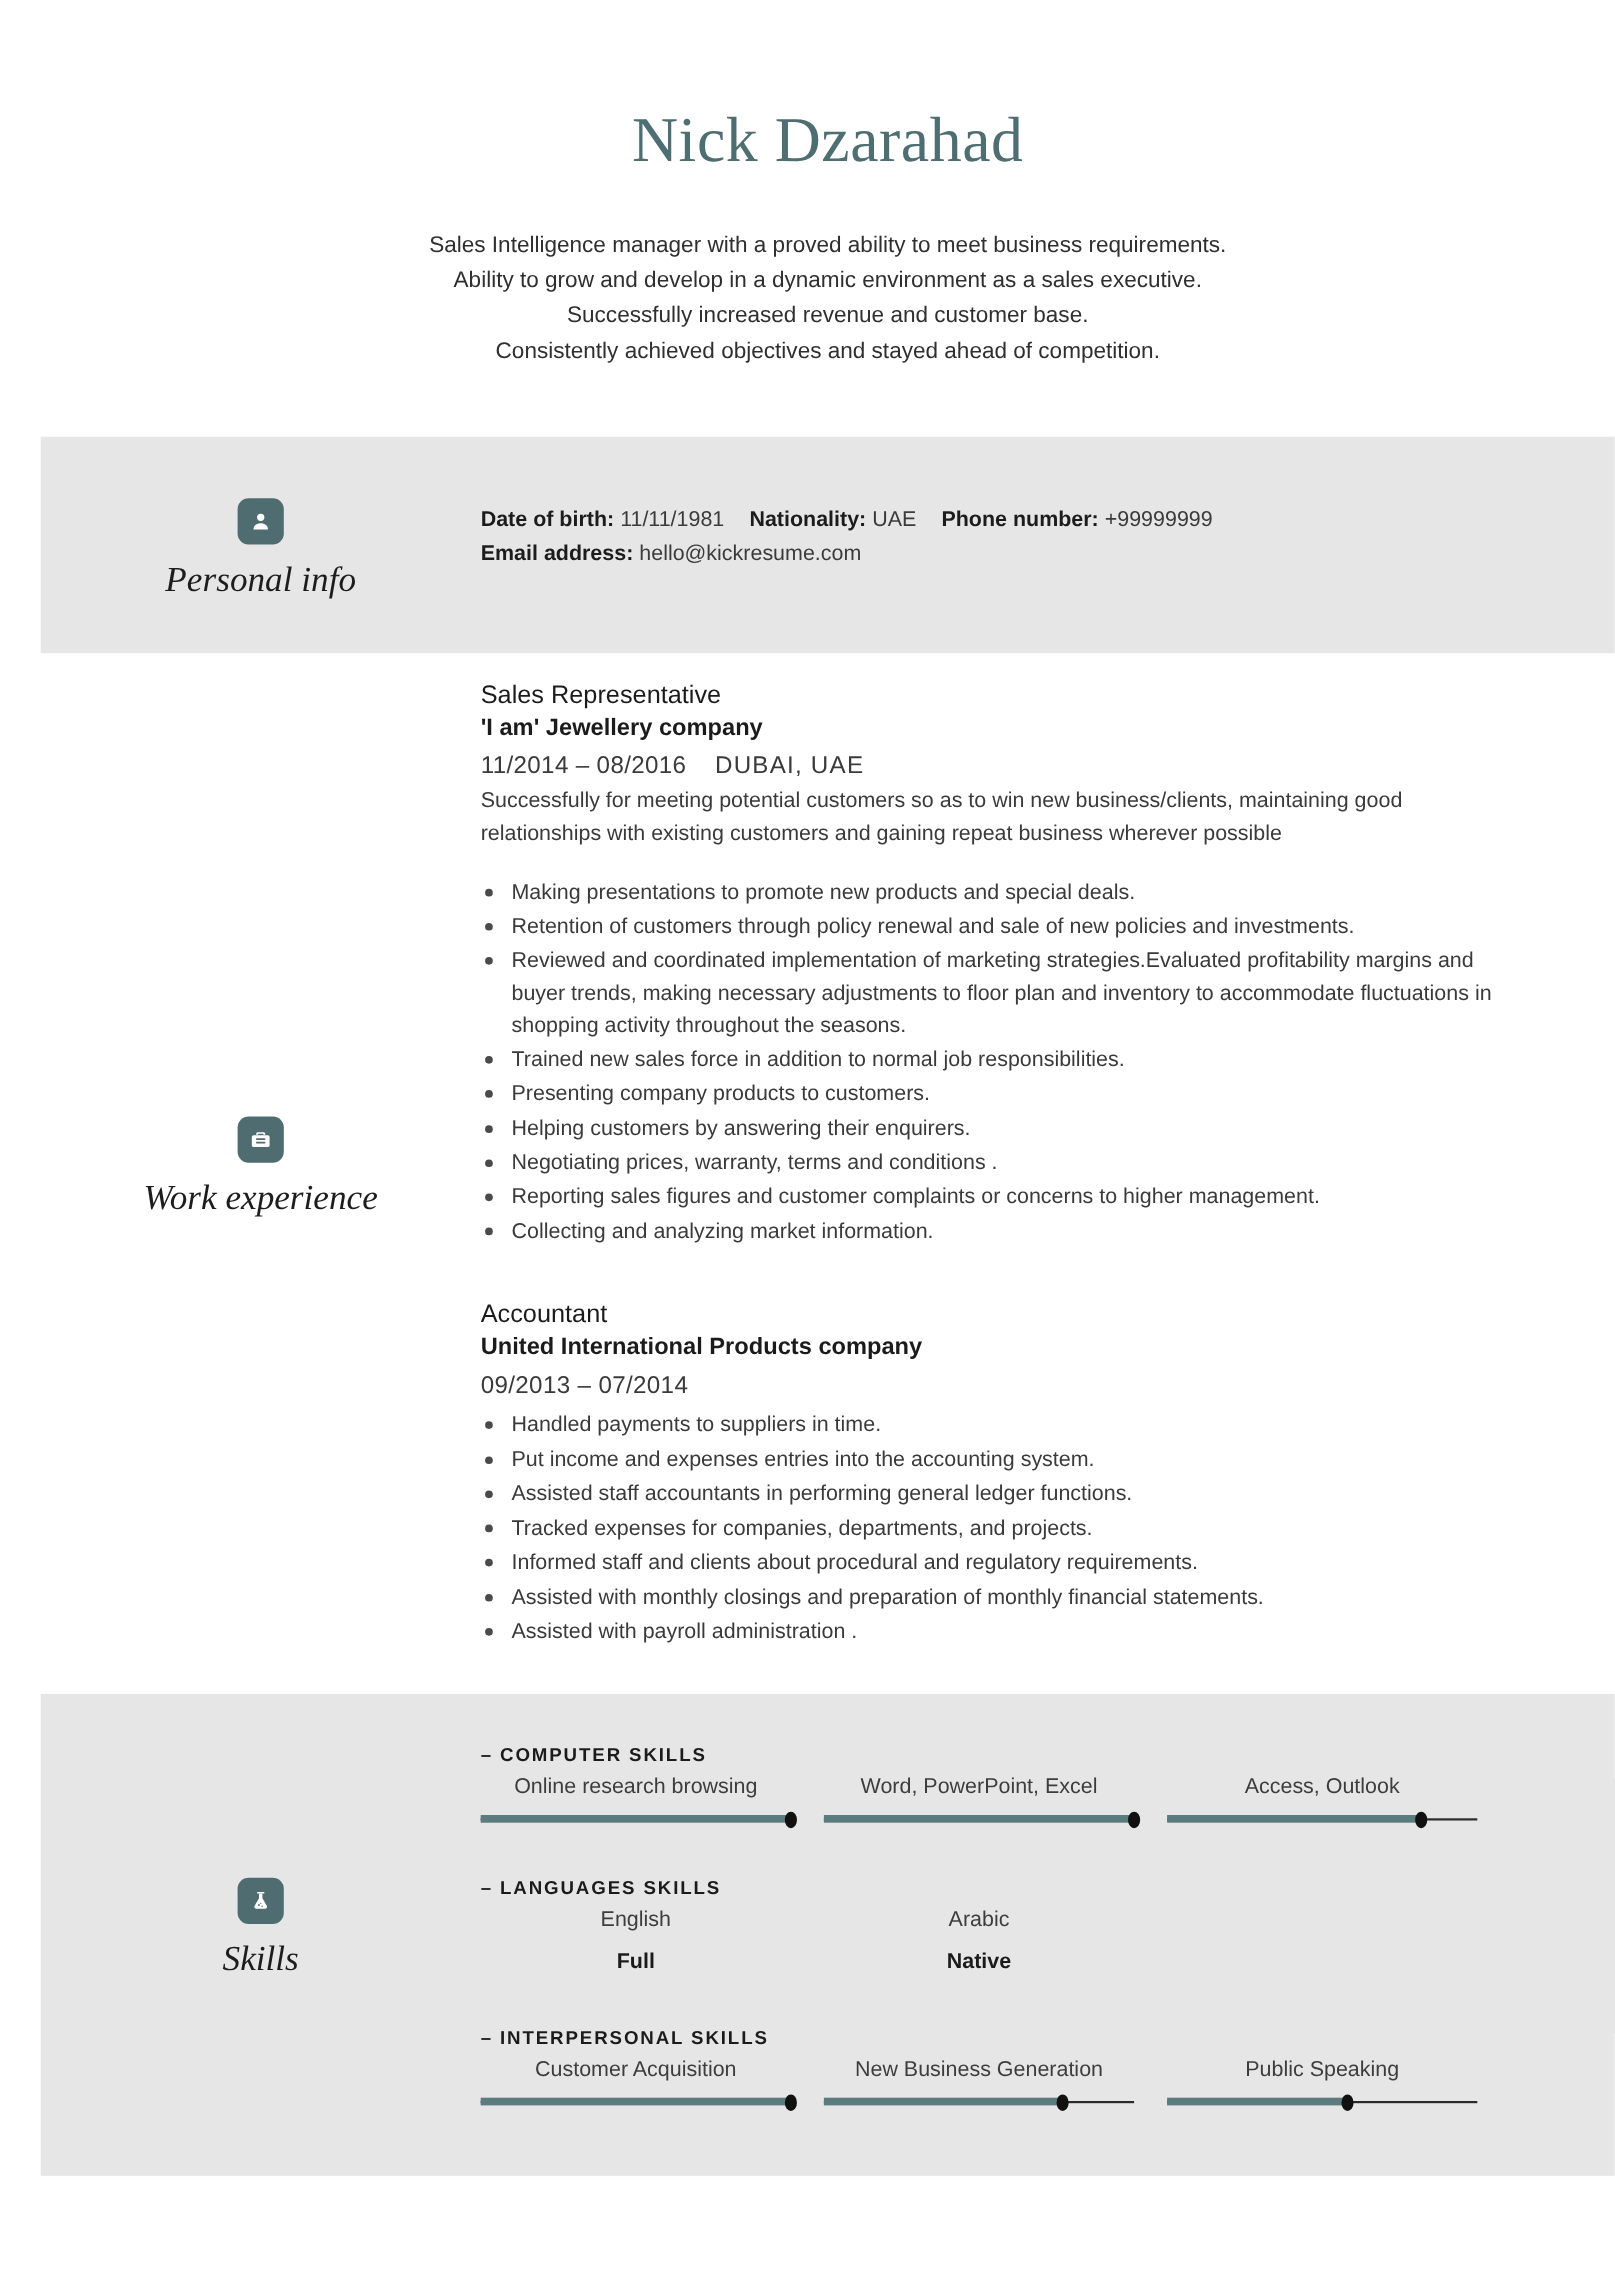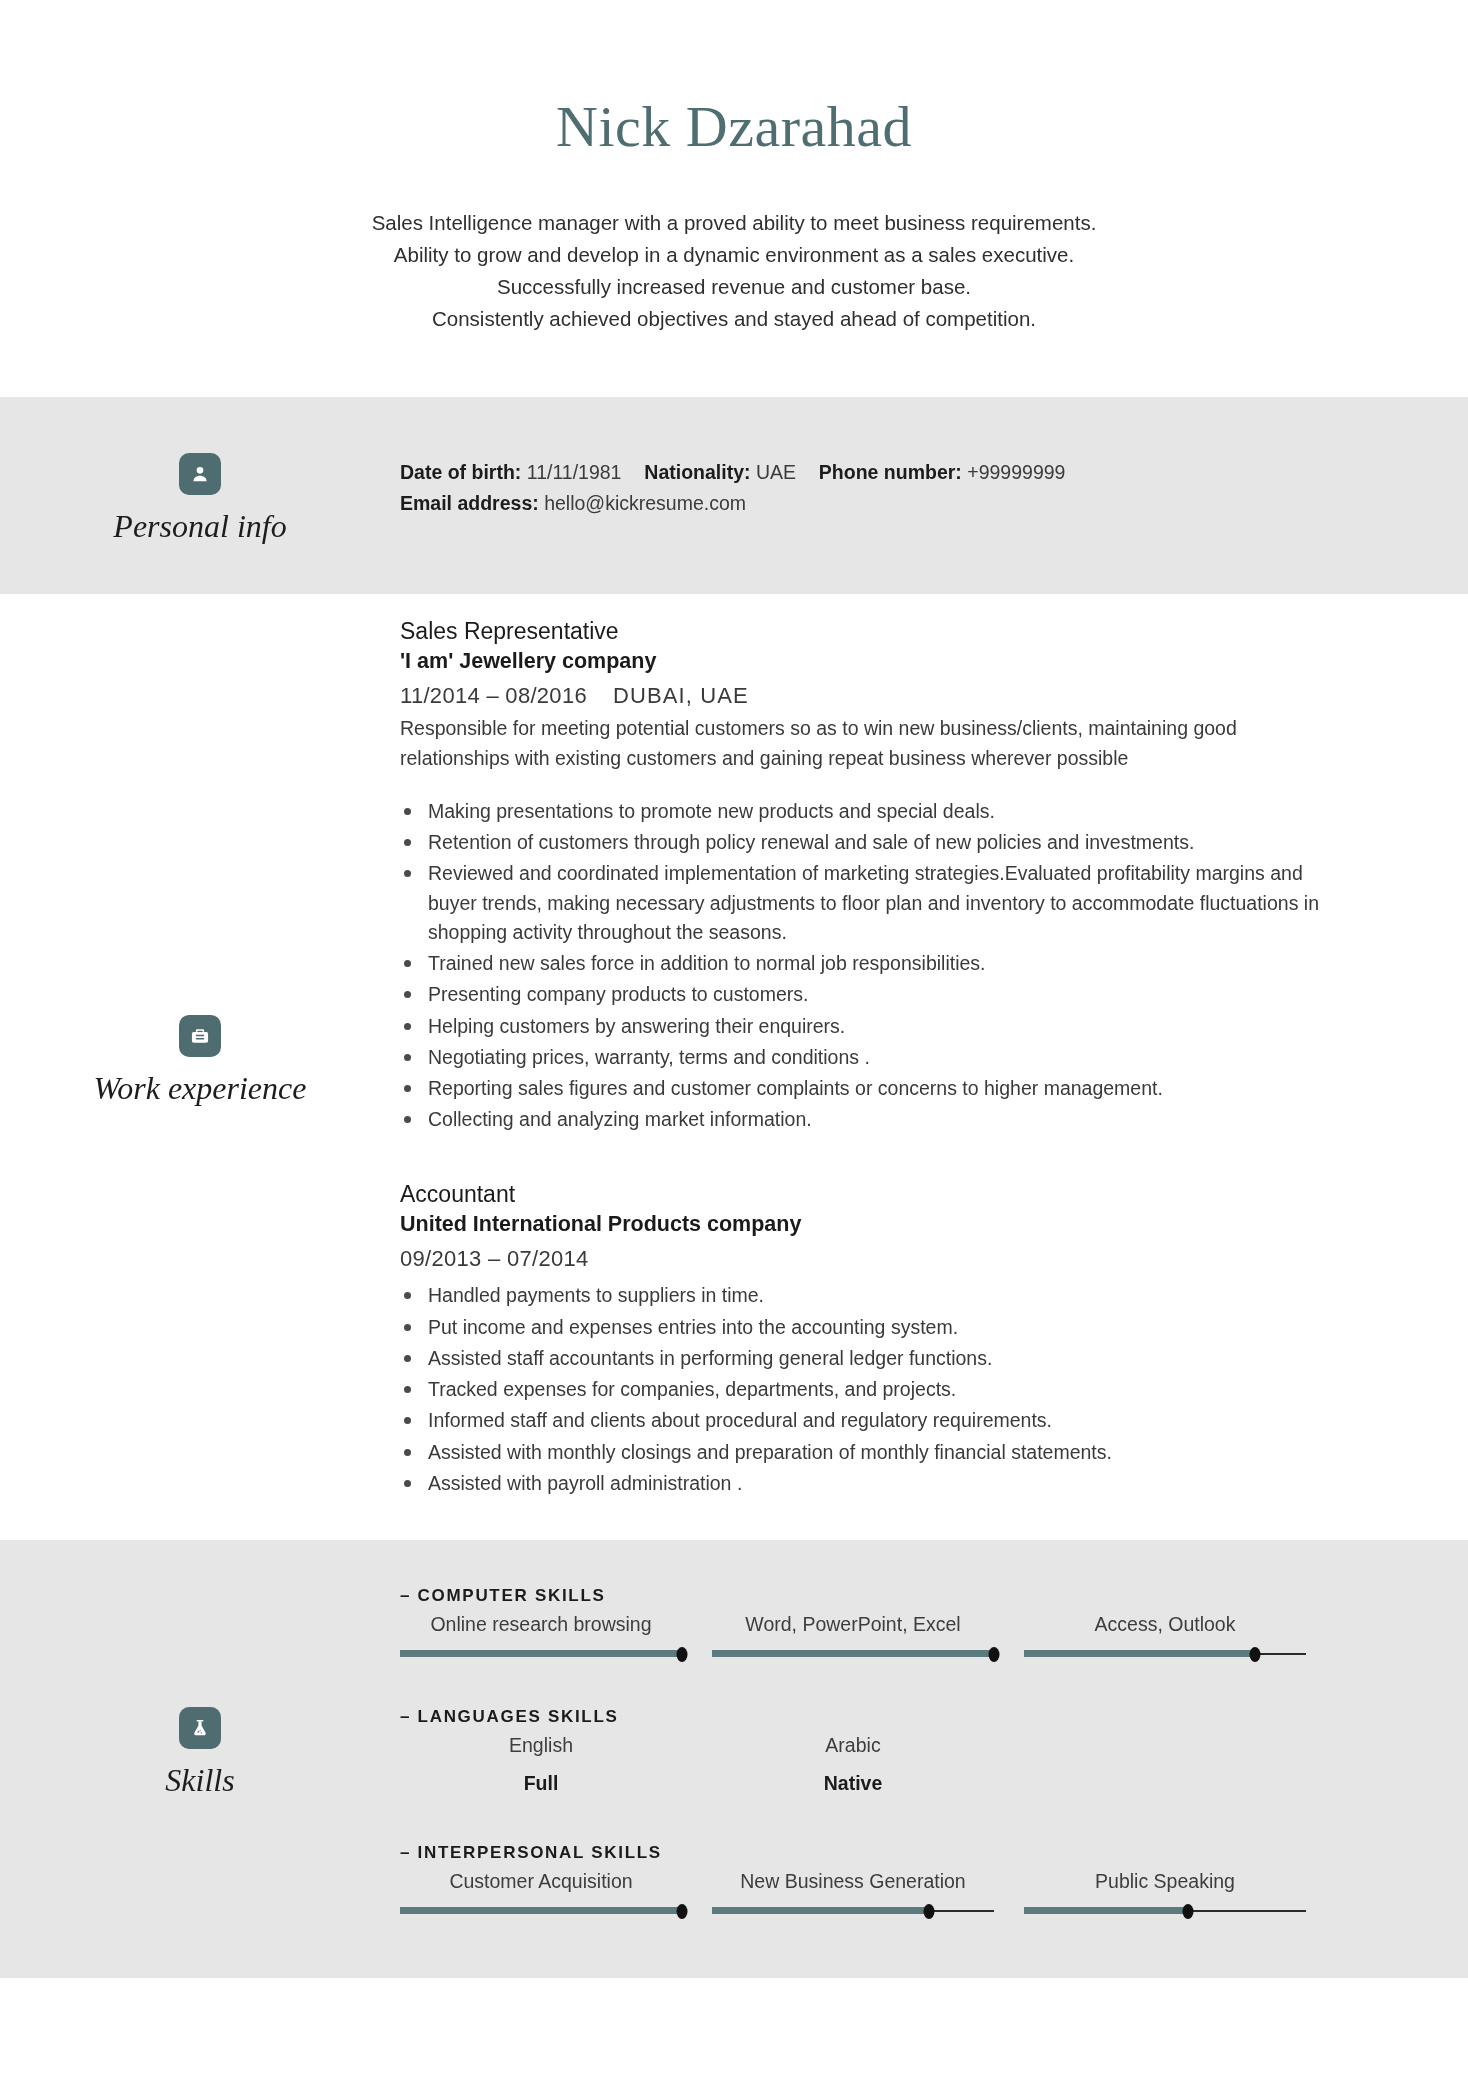--- a/index.html
+++ b/index.html
@@ -9,21 +9,21 @@
     background: #ffffff;
   }
 
   body {
     font-family: "Liberation Sans", sans-serif;
     color: #2b2b2b;
     width: 1468px;
     min-height: 2076px;
   }
 
-  .page { width: 1468px; min-height: 2076px; background: #fff; position: relative; }
+  .page { width: 1468px; min-height: 2076px; background: #fff; position: relative; padding-left: 37px; }
 
   
   .header {
     background: #ffffff;
     padding: 95px 0 62px 0;
     text-align: center;
   }
   .name {
     font-family: "Liberation Serif", serif;
     font-size: 58px;
@@ -240,21 +240,21 @@
       </div>
     </div>
     <div class="content">
 
       <div class="job">
         <div class="job-title">Sales Representative</div>
         <div class="job-company">'I am' Jewellery company</div>
         <div class="job-meta">
           <span>11/2014 – 08/2016</span><span class="loc">DUBAI, UAE</span>
         </div>
-        <div class="job-desc">Responsible for meeting potential customers so as to win new business/clients, maintaining good relationships with existing customers and gaining repeat business wherever possible</div>
+        <div class="job-desc">Successfully for meeting potential customers so as to win new business/clients, maintaining good relationships with existing customers and gaining repeat business wherever possible</div>
         <ul class="bullets">
           <li>Making presentations to promote new products and special deals.</li>
           <li>Retention of customers through policy renewal and sale of new policies and investments.</li>
           <li>Reviewed and coordinated implementation of marketing strategies.Evaluated profitability margins and buyer trends, making necessary adjustments to floor plan and inventory to accommodate fluctuations in shopping activity throughout the seasons.</li>
           <li>Trained new sales force in addition to normal job responsibilities.</li>
           <li>Presenting company products to customers.</li>
           <li>Helping customers by answering their enquirers.</li>
           <li>Negotiating prices, warranty, terms and conditions .</li>
           <li>Reporting sales figures and customer complaints or concerns to higher management.</li>
           <li>Collecting and analyzing market information.</li>

